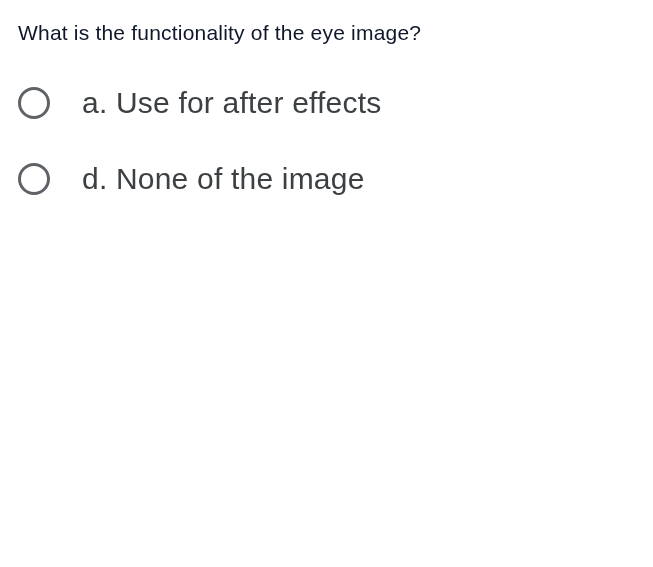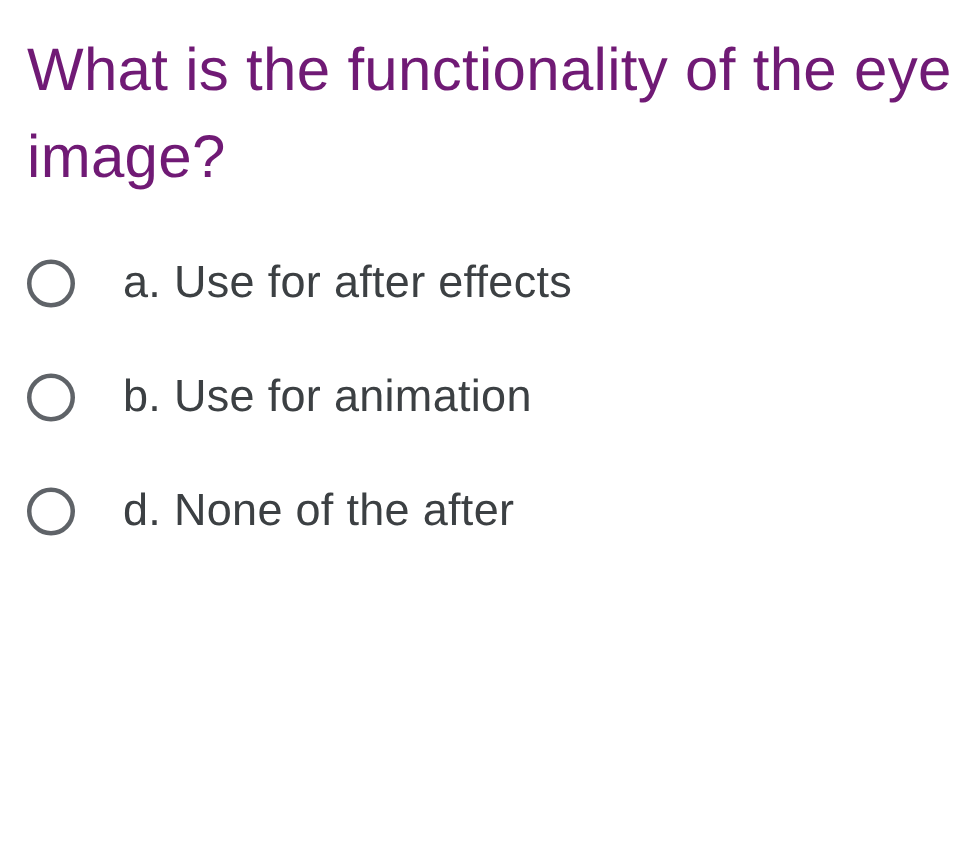--- a/index.html
+++ b/index.html
@@ -9,23 +9,23 @@
     height: 567px;
     background: #ffffff;
     font-family: Arial, Helvetica, sans-serif;
     color: #3c4043;
   }
   .container {
     padding: 18px 18px 0 18px;
     box-sizing: border-box;
   }
   .question {
-    font-size: 40px;
+    font-size: 21px;
     line-height: 1.45;
-    color: #701a75;
+    color: #0f172a;
     margin-bottom: 38px;
     letter-spacing: 0.2px;
   }
   .options {
     display: flex;
     flex-direction: column;
     gap: 42px;
   }
   .option {
     display: flex;
@@ -57,31 +57,24 @@
   <div class="options">
 
     <div class="option">
       <div class="radio"></div>
       <div class="option-label">
         <span>a.</span>
         <span>Use for after effects</span>
       </div>
     </div>
 
-    <div class="option">
-      <div class="radio"></div>
-      <div class="option-label">
-        <span>b.</span>
-        <span>Use for animation</span>
-      </div>
-    </div>
 
 
     <div class="option">
       <div class="radio"></div>
       <div class="option-label">
         <span>d.</span>
-        <span>None of the after</span>
+        <span>None of the image</span>
       </div>
     </div>
 
   </div>
 </div>
 
 </body></html>

